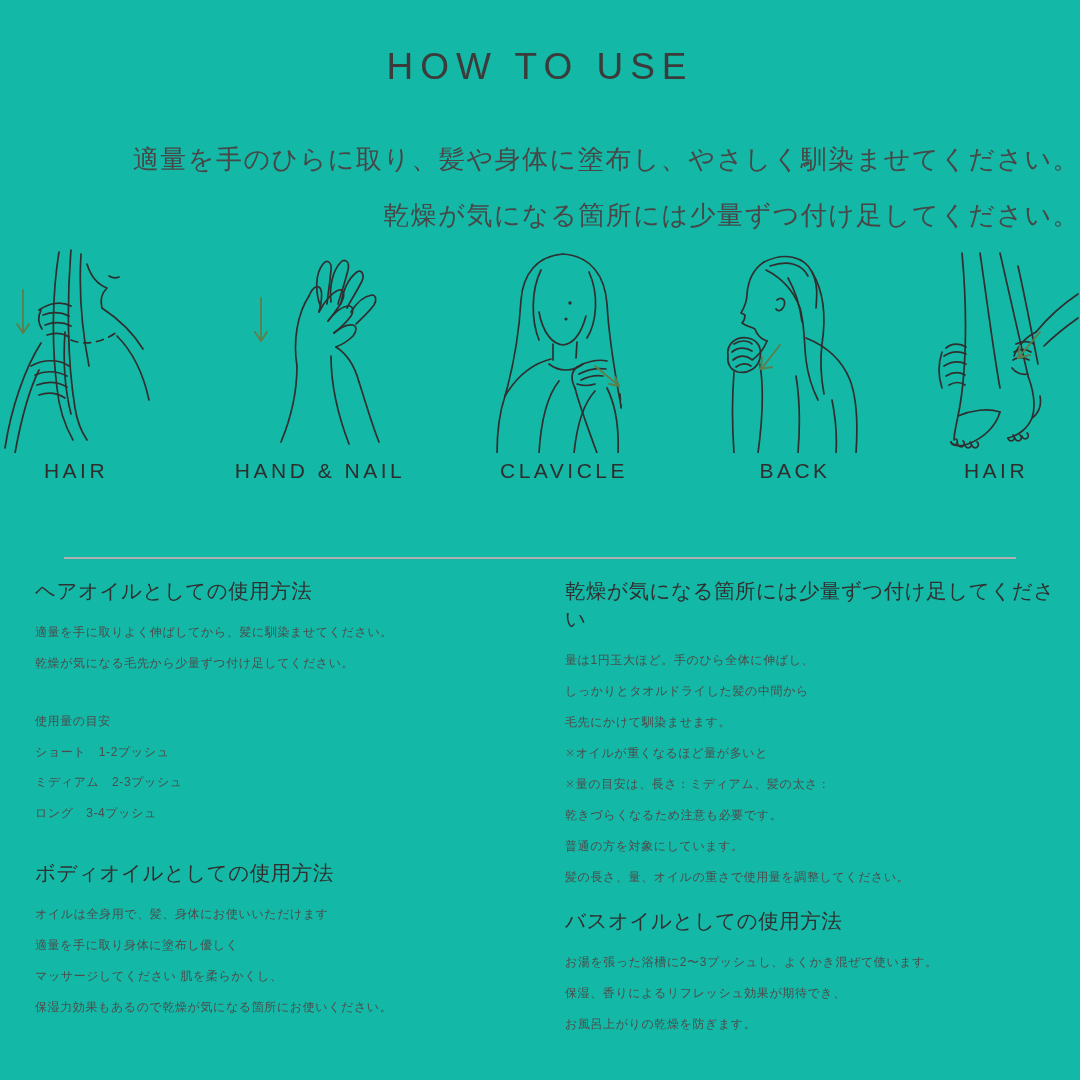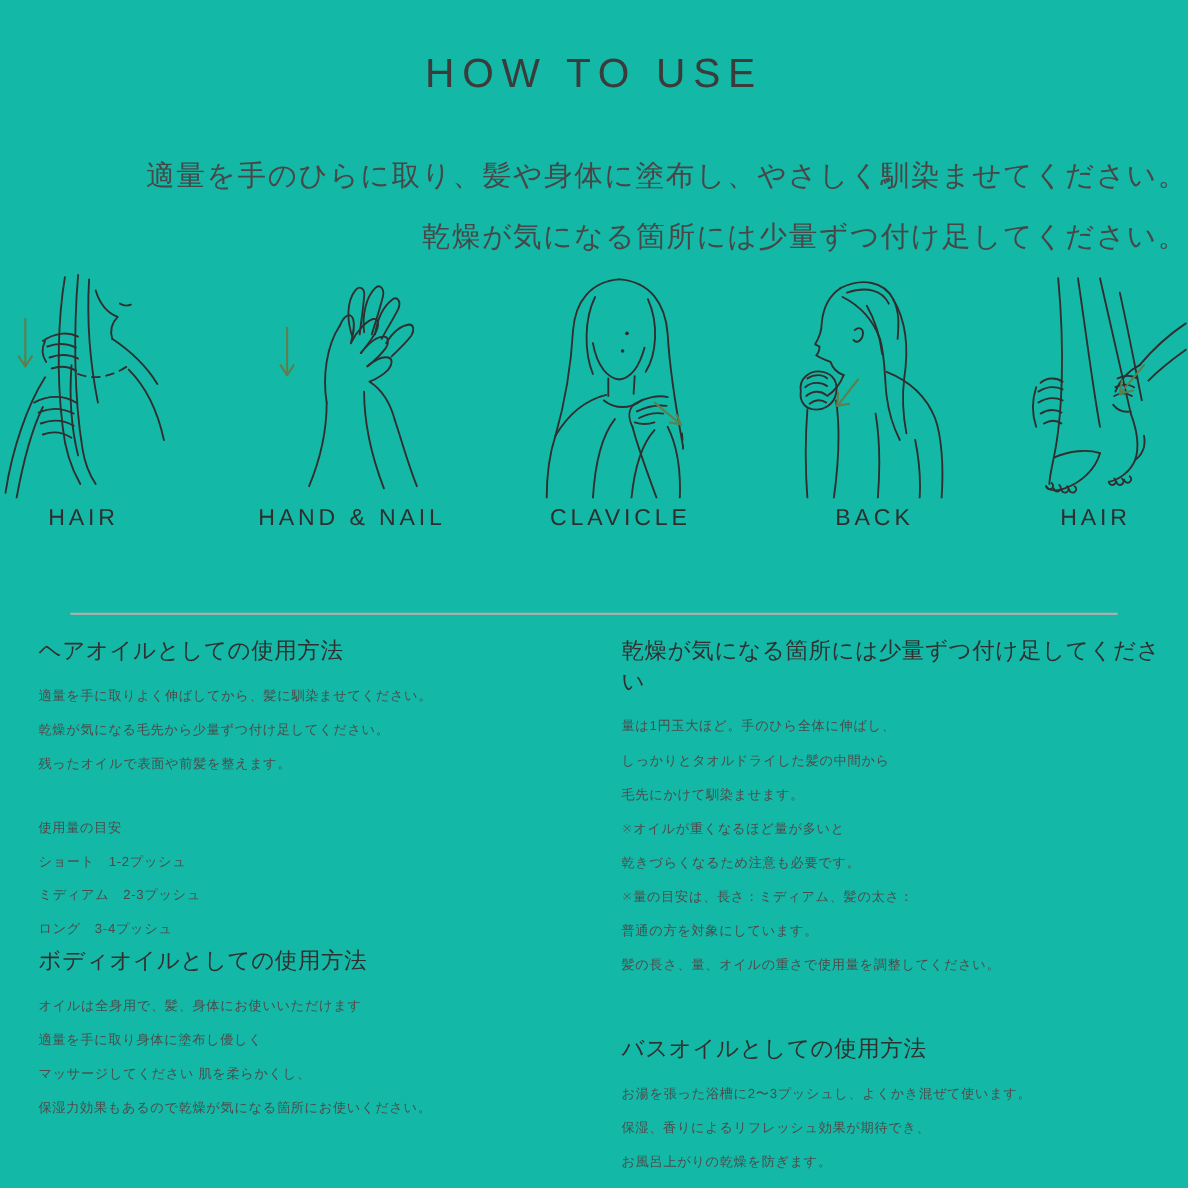--- a/index.html
+++ b/index.html
@@ -16,21 +16,21 @@
   .figure{position:absolute;top:248px;text-align:center;}
   .figure svg{display:block;margin:0 auto;}
   .fig-label{margin-top:6px;font-size:21px;letter-spacing:3.5px;color:#2e2e2e;font-weight:400;}
 
   .divider{position:absolute;top:557px;left:64px;width:952px;height:2px;background:#b0b0ae;}
 
   .block{position:absolute;width:505px;}
   .block.b1{left:35px;top:577px;}
   .block.b2{left:565px;top:577px;}
   .block.b3{left:35px;top:859px;}
-  .block.b4{left:565px;top:907px;margin-top:32px;}
+  .block.b4{left:565px;top:907px;}
   .block h3{margin:0 0 12px 0;font-size:20.5px;font-weight:400;color:#303030;letter-spacing:0.5px;}
   .block p{margin:0;font-size:12px;line-height:31px;color:#4c4c4c;letter-spacing:0.6px;font-weight:300;}
   .guide{margin-top:27px;}
   .guide p{line-height:30.5px;}
 
   .art{stroke:#2f2f2f;stroke-width:1.7;fill:none;stroke-linecap:round;stroke-linejoin:round;}
   .arrow{stroke:#5e7e4d;stroke-width:1.9;fill:none;stroke-linecap:round;stroke-linejoin:round;}
   .dot{fill:#2f2f2f;stroke:none;}
 </style>
 </head>
@@ -207,37 +207,36 @@
     </svg>
     <figcaption class="fig-label">HAIR</figcaption>
   </figure>
 
   <div class="divider"></div>
 
   <section class="block b1">
     <h3>ヘアオイルとしての使用方法</h3>
     <p>適量を手に取りよく伸ばしてから、髪に馴染ませてください。</p>
     <p>乾燥が気になる毛先から少量ずつ付け足してください。</p>
-    <p>残ったオイルで表面や前髪を整えます。</p>
     <div class="guide">
       <p>使用量の目安</p>
       <p>ショート　1-2プッシュ</p>
       <p>ミディアム　2-3プッシュ</p>
       <p>ロング　3-4プッシュ</p>
     </div>
   </section>
 
   <section class="block b2">
     <h3>乾燥が気になる箇所には少量ずつ付け足してください</h3>
     <p>量は1円玉大ほど。手のひら全体に伸ばし、</p>
     <p>しっかりとタオルドライした髪の中間から</p>
     <p>毛先にかけて馴染ませます。</p>
     <p>※オイルが重くなるほど量が多いと</p>
+    <p>※量の目安は、長さ：ミディアム、髪の太さ：</p>
     <p>乾きづらくなるため注意も必要です。</p>
-    <p>※量の目安は、長さ：ミディアム、髪の太さ：</p>
     <p>普通の方を対象にしています。</p>
     <p>髪の長さ、量、オイルの重さで使用量を調整してください。</p>
   </section>
 
   <section class="block b3">
     <h3>ボディオイルとしての使用方法</h3>
     <p>オイルは全身用で、髪、身体にお使いいただけます</p>
     <p>適量を手に取り身体に塗布し優しく</p>
     <p>マッサージしてください 肌を柔らかくし、</p>
     <p>保湿力効果もあるので乾燥が気になる箇所にお使いください。</p>

